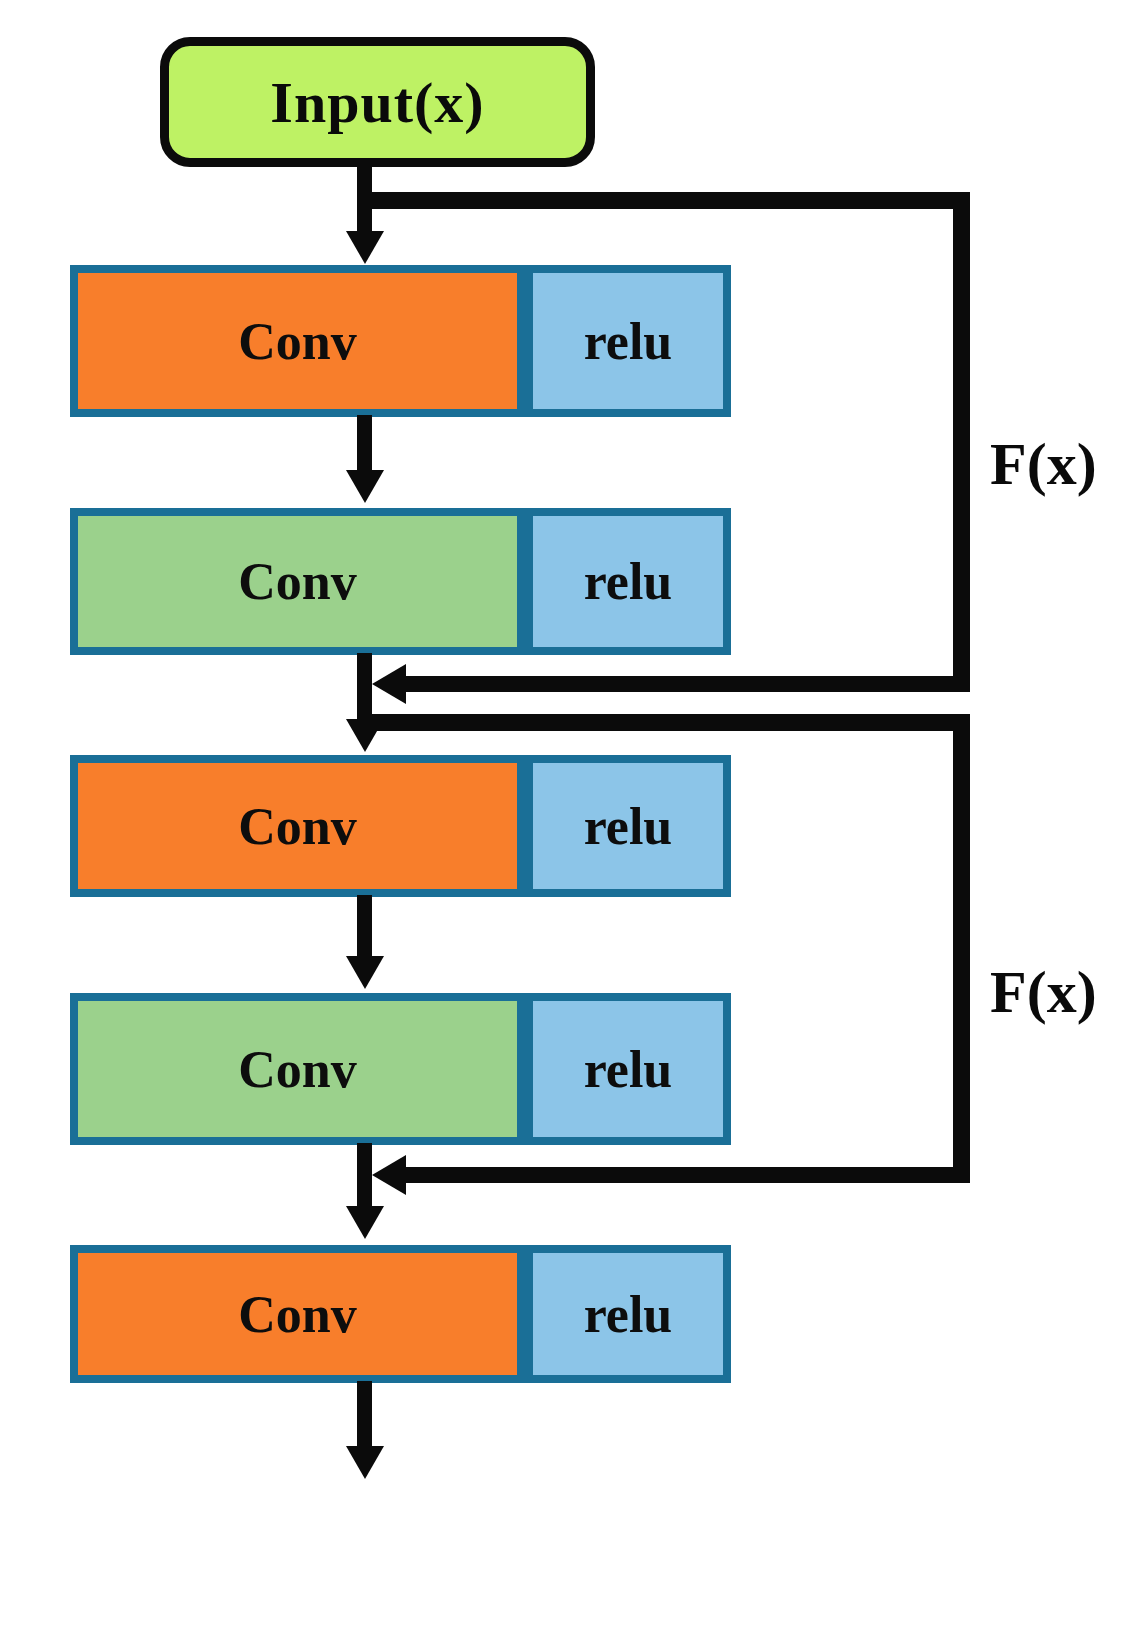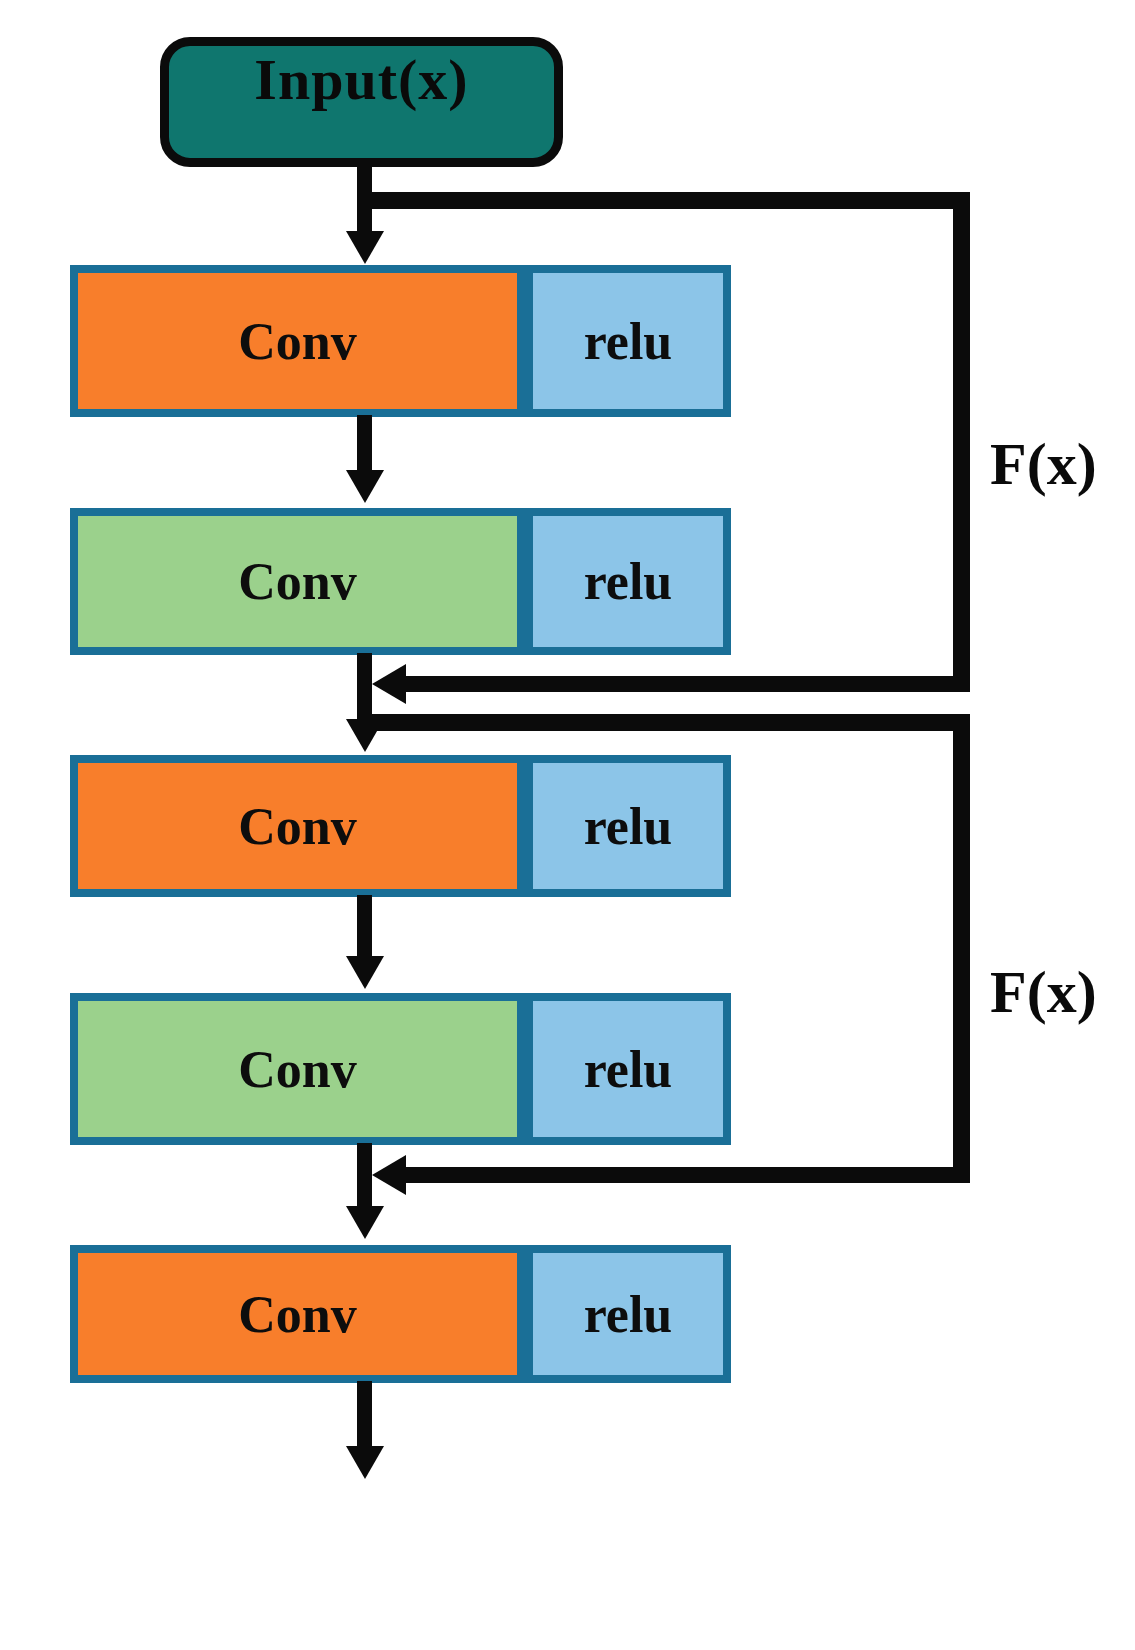--- a/index.html
+++ b/index.html
@@ -6,26 +6,26 @@
   #canvas{
     position:relative;
     width:1135px;height:1650px;
     background:#ffffff;
     font-family:"Liberation Serif","DejaVu Serif",serif;
     overflow:hidden;
   }
   
   .terminal{
     position:absolute;
-    left:160px;width:403px;height:130px;
+    left:160px;width:435px;height:130px;
     box-sizing:border-box;
     border:9px solid var(--line);
     border-radius:30px;
-    background:#0f766e;
-    display:flex;justify-content:center;
+    background:#bef264;
+    display:flex;align-items:center;justify-content:center;
     font-weight:bold;font-size:58px;color:#0a0a0a;
     letter-spacing:1px;
   }
   
   .row{position:absolute;left:42px;width:661px;display:flex;padding-left:28px;}
   .box{
     box-sizing:border-box;
     border:8px solid var(--teal);
     display:flex;align-items:center;justify-content:center;
     font-weight:bold;font-size:52px;color:#0d0d0d;

